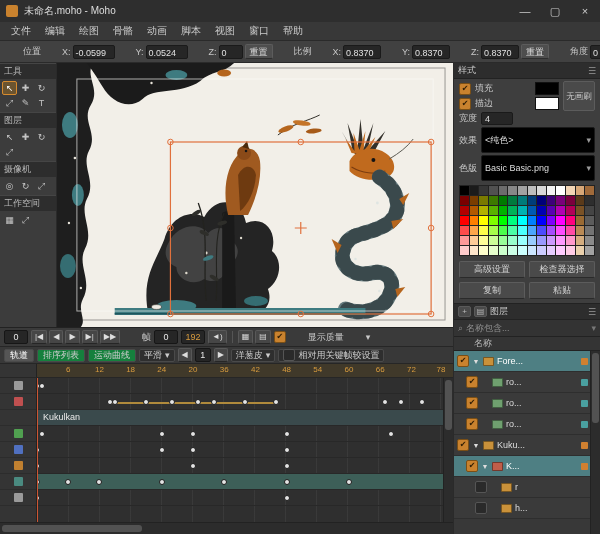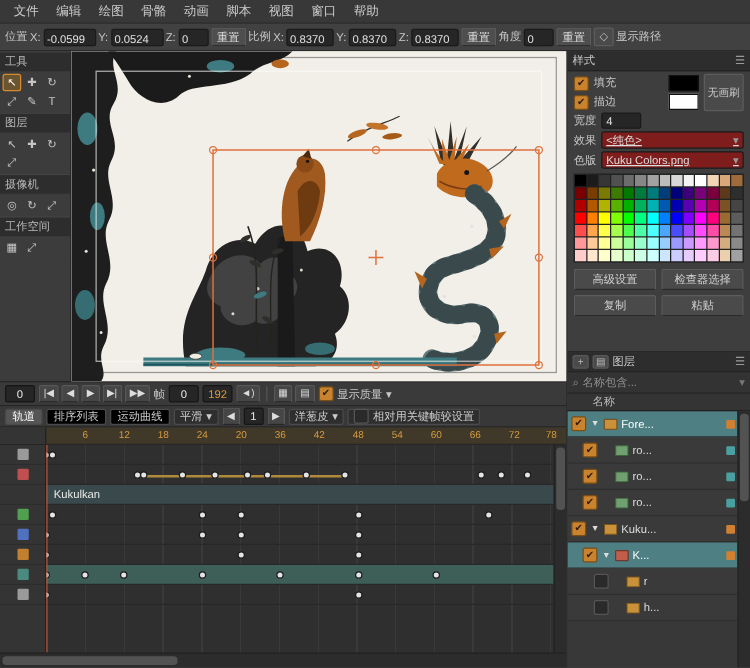--- a/index.html
+++ b/index.html
@@ -12,21 +12,21 @@
   .app-icon{width:12px;height:12px;margin:0 6px;background:#c9822e;border-radius:2px;flex:none;}
   .title-text{font-size:10px;color:#ddd;flex:1;}
   .win-btn{width:30px;height:22px;display:flex;align-items:center;justify-content:center;color:#ccc;font-size:11px;}
 
   
   .menubar{height:18px;background:#383838;border-bottom:1px solid #2a2a2a;display:flex;align-items:center;padding-left:4px;flex:none;}
   .menu-item{padding:0 7px;font-size:10px;color:#ccc;}
 
   
   .toolbar{height:21px;background:#414141;border-bottom:1px solid #2a2a2a;display:flex;align-items:center;padding:0 4px;gap:2px;flex:none;font-size:9px;white-space:nowrap;overflow:hidden;}
-  .tlabel{color:#c8c8c8;flex:none;}
+  .tlabel{color:#c8c8c8;flex:none;margin-left:19px;}
   .tbox{background:#262626;border:1px solid #1a1a1a;color:#e0e0e0;padding:1px 2px;height:14px;line-height:12px;border-radius:2px;flex:none;box-sizing:border-box;}
   .w42{width:42px;} .w24{width:24px;} .w38{width:38px;}
   .tbtn{background:#4e4e4e;border:1px solid #5c5c5c;border-bottom-color:#2e2e2e;color:#ddd;padding:1px 4px;height:15px;line-height:12px;border-radius:2px;flex:none;box-sizing:border-box;}
   .ticon{width:16px;height:15px;background:#4a4a4a;border:1px solid #5c5c5c;border-radius:2px;display:inline-flex;align-items:center;justify-content:center;color:#bbb;flex:none;box-sizing:border-box;}
 
   
   .hintbar{height:15px;background:#3c3c3c;border-bottom:1px solid #2a2a2a;color:#b0b0b0;font-size:8.5px;line-height:15px;padding:0 6px;white-space:nowrap;overflow:hidden;flex:none;}
 
   
   .content{flex:1;display:flex;min-height:0;}
@@ -53,21 +53,21 @@
   
   .style-panel{height:240px;flex:none;display:flex;flex-direction:column;border-bottom:1px solid #222;}
   .sp-row{display:flex;align-items:center;padding:1px 5px;gap:4px;font-size:9px;}
   .chk{width:10px;height:10px;background:#c9822e;border:1px solid #7a4f16;border-radius:2px;color:#2d1c05;font-size:8px;line-height:9px;text-align:center;flex:none;box-sizing:content-box;}
   .chk.off{background:#2a2a2a;border-color:#555;color:transparent;}
   .swatch-box{width:22px;height:11px;border:1px solid #111;margin-left:auto;flex:none;}
   .fillstroke{display:flex;padding:2px 5px 0 5px;gap:4px;align-items:stretch;}
   .fs-left{flex:1;}
   .nobrush{width:32px;background:#4a4a4a;border:1px solid #5c5c5c;border-radius:2px;color:#ccc;font-size:8.5px;display:flex;align-items:center;justify-content:center;text-align:center;line-height:10px;padding:1px;box-sizing:border-box;}
   .sp-input{background:#262626;border:1px solid #1a1a1a;color:#e0e0e0;border-radius:2px;padding:0 3px;height:13px;line-height:12px;box-sizing:border-box;}
-  .sp-select{flex:1;background:#7f1d1d;border:1px solid #1a1a1a;color:#ddd;border-radius:2px;height:14px;line-height:12px;padding:0 3px;display:flex;align-items:center;overflow:hidden;box-sizing:border-box;text-decoration:underline;}
+  .sp-select{flex:1;background:#000000;border:1px solid #1a1a1a;color:#ddd;border-radius:2px;height:26px;line-height:12px;padding:0 3px;display:flex;align-items:center;overflow:hidden;box-sizing:border-box;}
   .sp-select .car{margin-left:auto;color:#999;}
   .color-palette{display:grid;grid-template-columns:repeat(14,1fr);gap:1px;background:#222;border:1px solid #222;margin:3px 5px;}
   .swatch{height:9px;}
   .sp-buttons{display:flex;gap:4px;padding:2px 5px;}
   .sp-btn{flex:1;background:#4a4a4a;border:1px solid #5c5c5c;border-bottom-color:#2a2a2a;border-radius:2px;color:#d0d0d0;text-align:center;height:15px;line-height:14px;font-size:9px;overflow:hidden;white-space:nowrap;}
 
   
   .layers-panel{flex:1;display:flex;flex-direction:column;min-height:0;}
   .lp-search{height:16px;display:flex;align-items:center;background:#333;border-bottom:1px solid #222;padding:0 4px;gap:3px;font-size:9px;color:#8f8f8f;flex:none;}
   .lp-search .car{margin-left:auto;color:#777;}
@@ -84,21 +84,21 @@
   .v-thumb{position:absolute;left:1px;right:1px;background:#525252;border-radius:3px;}
 
   
   .timeline{flex:1;display:flex;flex-direction:column;background:#333;min-height:0;border-top:1px solid #222;}
   .tl-controls{height:18px;display:flex;align-items:center;gap:3px;padding:0 4px;background:#3a3a3a;border-bottom:1px solid #262626;flex:none;font-size:9px;white-space:nowrap;overflow:hidden;}
   .tl-btn{background:#464646;border:1px solid #585858;border-bottom-color:#262626;border-radius:2px;color:#ddd;height:14px;line-height:12px;padding:0 3px;font-size:8px;flex:none;box-sizing:border-box;}
   .tl-box{background:#262626;border:1px solid #161616;border-radius:2px;color:#e8e8e8;height:14px;line-height:13px;padding:0 3px;min-width:24px;text-align:center;flex:none;box-sizing:border-box;}
   .tl-box.end{color:#d79b3e;}
   .tl-sep{width:1px;height:12px;background:#555;margin:0 2px;flex:none;}
   .tl-tabs{height:16px;display:flex;align-items:center;gap:3px;padding:0 4px;background:#383838;border-bottom:1px solid #262626;flex:none;font-size:9px;white-space:nowrap;overflow:hidden;}
-  .tab-btn{background:#000000;border:1px solid #4a4a4a;border-radius:2px;color:#ccc;height:13px;line-height:11px;padding:0 5px;flex:none;box-sizing:border-box;}
+  .tab-btn{background:#15803d;border:1px solid #4a4a4a;border-radius:2px;color:#ccc;height:13px;line-height:11px;padding:0 5px;flex:none;box-sizing:border-box;}
   .tab-btn.active{background:#555;color:#fff;}
   .tl-drop{background:#2e2e2e;border:1px solid #4a4a4a;border-radius:2px;color:#ccc;height:13px;line-height:11px;padding:0 4px;display:flex;align-items:center;gap:3px;flex:none;box-sizing:border-box;}
   .tl-ruler{height:13px;display:flex;flex:none;background:#40392a;border-bottom:1px solid #262626;}
   .ruler-gutter{width:36px;flex:none;background:#343434;border-right:1px solid #222;}
   .ruler-track{flex:1;position:relative;overflow:hidden;}
   .ruler-num{position:absolute;top:1px;transform:translateX(-50%);color:#d79b3e;font-size:8px;}
   .tl-body{flex:1;display:flex;min-height:0;}
   .tl-gutter{width:36px;flex:none;background:#343434;border-right:1px solid #222;}
   .gutter-row{height:16px;display:flex;align-items:center;justify-content:center;border-bottom:1px solid #2c2c2c;box-sizing:border-box;}
   .gutter-ic{width:9px;height:9px;border-radius:1px;}
@@ -111,20 +111,27 @@
   .key-line{position:absolute;top:8px;height:2px;background:#b08a3c;}
   .playhead{position:absolute;top:0;bottom:0;left:0;width:1px;background:#cc5533;z-index:2;}
   .h-scroll{height:11px;background:#2c2c2c;border-top:1px solid #222;position:relative;flex:none;}
   .h-thumb{position:absolute;top:2px;height:7px;background:#525252;border-radius:3px;}
 </style>
 </head>
 <body>
 
 <div class="app">
 
+  <div class="titlebar">
+    <div class="app-icon"></div>
+    <div class="title-text">未命名.moho - Moho</div>
+    <div class="win-btn">—</div>
+    <div class="win-btn">▢</div>
+    <div class="win-btn">×</div>
+  </div>
 
   <div class="menubar">
       <span class="menu-item">文件</span>
       <span class="menu-item">编辑</span>
       <span class="menu-item">绘图</span>
       <span class="menu-item">骨骼</span>
       <span class="menu-item">动画</span>
       <span class="menu-item">脚本</span>
       <span class="menu-item">视图</span>
       <span class="menu-item">窗口</span>
@@ -458,21 +465,21 @@
         <div class="sp-row">
           <span>效果</span>
           <span class="sp-select">
             <span>&lt;纯色&gt;</span>
             <span class="car">▾</span>
           </span>
         </div>
         <div class="sp-row">
           <span>色版</span>
           <span class="sp-select">
-            <span>Kuku Colors.png</span>
+            <span>Basic Basic.png</span>
             <span class="car">▾</span>
           </span>
         </div>
         <div class="color-palette">
             <div class="swatch" style="background: rgb(0, 0, 0);"></div>
             <div class="swatch" style="background: rgb(27, 27, 27);"></div>
             <div class="swatch" style="background: rgb(54, 54, 54);"></div>
             <div class="swatch" style="background: rgb(81, 81, 81);"></div>
             <div class="swatch" style="background: rgb(108, 108, 108);"></div>
             <div class="swatch" style="background: rgb(135, 135, 135);"></div>

